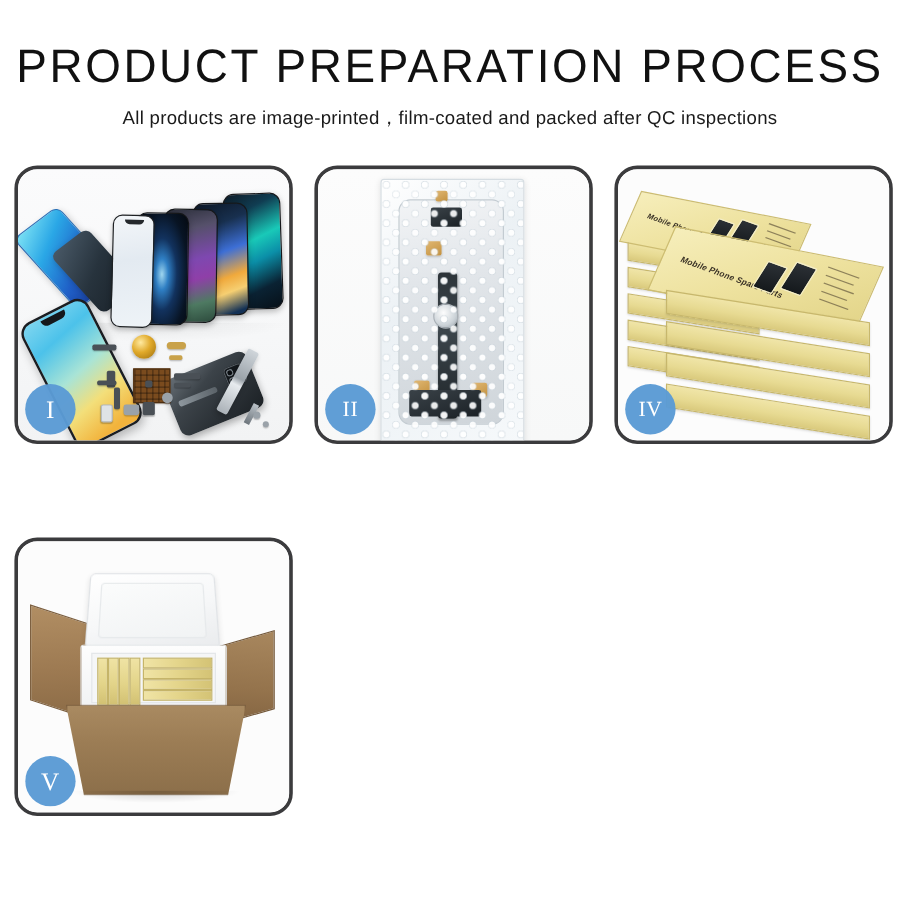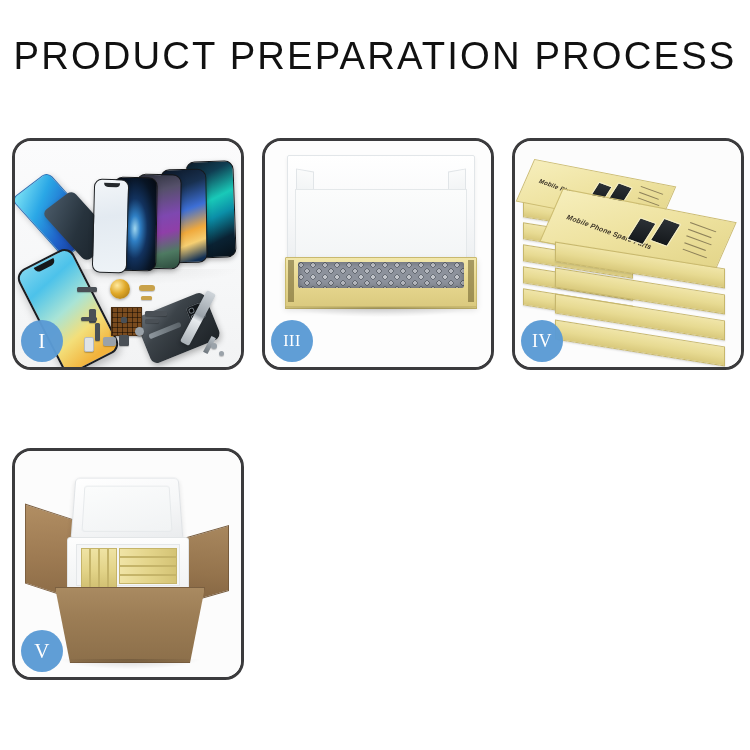--- a/index.html
+++ b/index.html
@@ -461,20 +461,21 @@
   .c6-shadow {
     position: absolute; left: 30px; top: 186px; width: 160px; height: 10px;
     background: radial-gradient(ellipse at 50% 0%, rgba(0,0,0,0.14), rgba(0,0,0,0) 72%);
   }
 </style>
 </head>
 <body>
 
 <div class="header">
   <h1 class="page-title">PRODUCT PREPARATION PROCESS</h1>
+  <p class="page-subtitle">All products are image-printed，film-coated and packed after QC inspections</p>
 </div>
 
 <div class="grid">
 
   <div class="panel">
     <div class="panel-stage">
       <div class="p1-bg"></div>
       <div class="p1-shadowline"></div>
 
       <div class="ph-blue-flat"></div>
@@ -515,39 +516,39 @@
       <div class="pt" style="left:106px;top:176px;width:6px;height:6px;"></div>
       <div class="pt lite" style="left:196px;top:202px;width:6px;height:6px;border-radius:50%;"></div>
       <div class="pt lite" style="left:204px;top:210px;width:5px;height:5px;border-radius:50%;"></div>
 
       <div class="screwdriver"></div>
       <div class="sd-tip"></div>
     </div>
     <div class="badge">I</div>
   </div>
 
-
   <div class="panel">
     <div class="panel-stage">
-      <div class="p3-bg"></div>
-      <div class="box3-lid">
-        <div class="box3-lid-flapL"></div>
-        <div class="box3-lid-flapR"></div>
+      <div class="p2-bg"></div>
+      <div class="bag">
+        <div class="bag-inner">
+          <div class="conn-blk" style="left:26px;top:6px;"></div>
+          <div class="flex-cable"></div>
+          <div class="fc-node"></div>
+          <div class="tape" style="left:22px;top:34px;"></div>
+          <div class="tape" style="left:12px;top:150px;"></div>
+          <div class="tape" style="left:60px;top:152px;"></div>
+          <div class="tape" style="left:30px;top:-8px;width:10px;height:9px;"></div>
+          <div class="conn-blk" style="left:8px;top:158px;width:60px;height:22px;border-radius:2px;"></div>
+        </div>
       </div>
-      <div class="box3-back"></div>
-      <div class="box3-tray-front"></div>
-      <div class="box3-tray">
-        <div class="edgeL"></div>
-        <div class="edgeR"></div>
-        <div class="box3-content"></div>
-      </div>
-      <div class="box3-shadow"></div>
     </div>
-    <div class="badge xwide">III</div>
+    <div class="badge wide">II</div>
   </div>
+
 
   <div class="panel">
     <div class="panel-stage">
       <div class="p4-bg"></div>
       <div class="stack">
 
         <div class="sbox" style="left:6px;top:54px;width:108px;height:15px;transform:skewY(9deg);"></div>
         <div class="sbox" style="left:6px;top:76px;width:108px;height:15px;transform:skewY(9deg);"></div>
         <div class="sbox" style="left:6px;top:98px;width:108px;height:15px;transform:skewY(9deg);"></div>
         <div class="sbox" style="left:6px;top:120px;width:108px;height:15px;transform:skewY(9deg);"></div>

